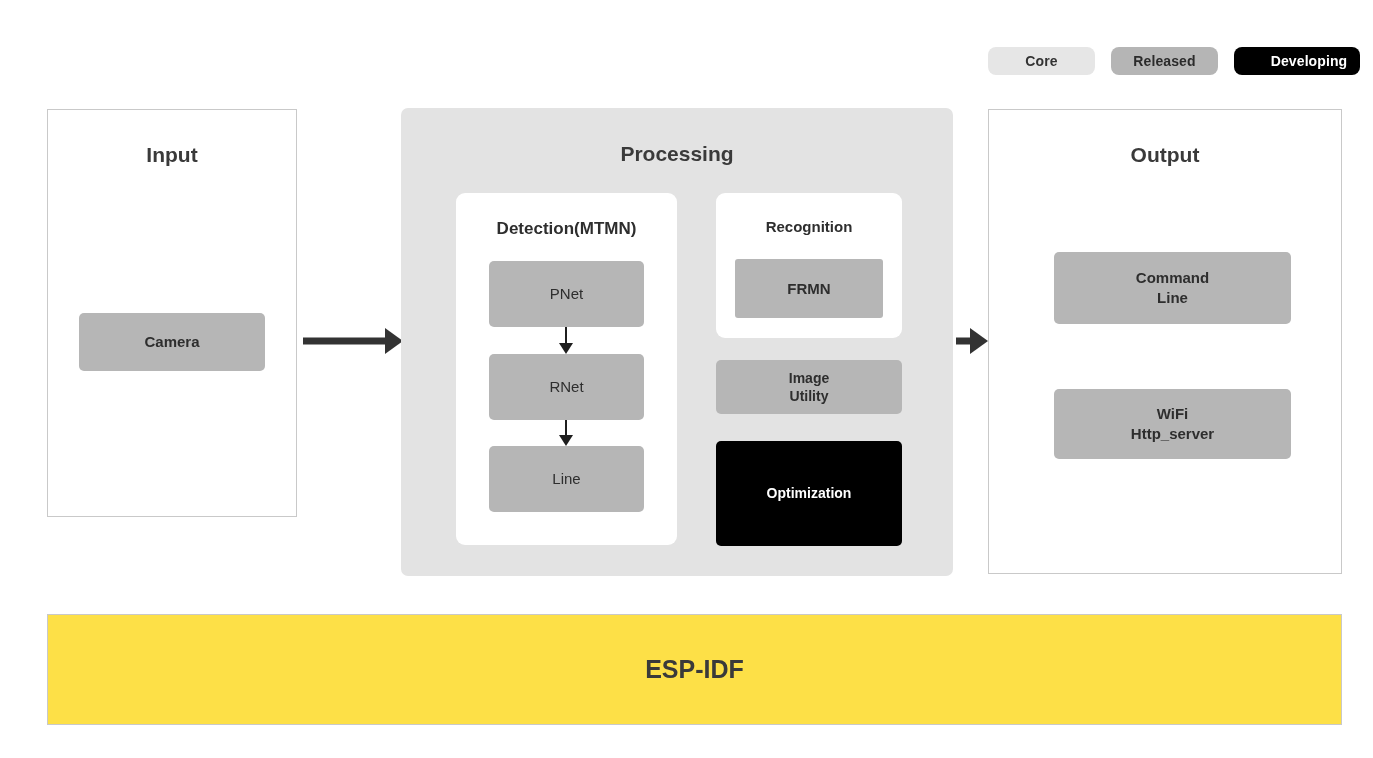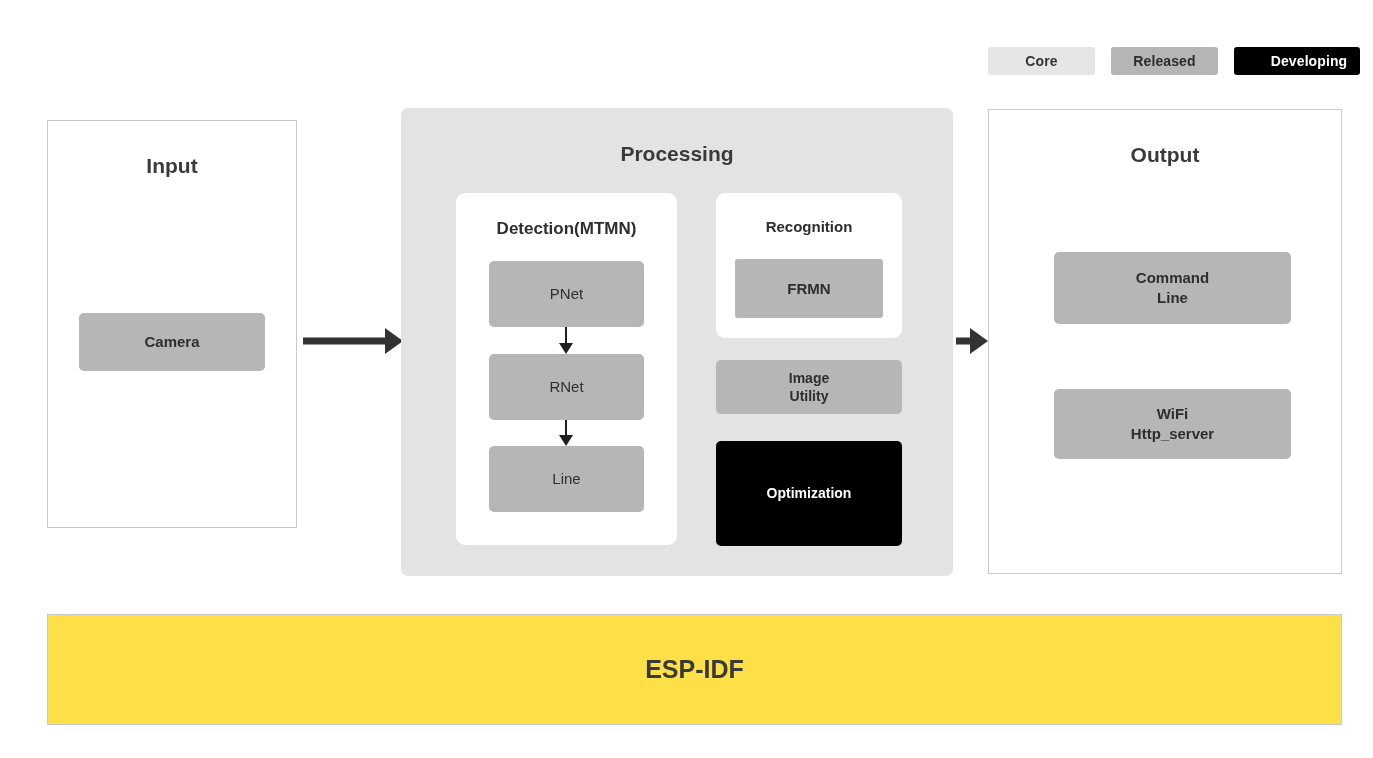--- a/index.html
+++ b/index.html
@@ -29,21 +29,21 @@
     position: absolute;
     left: 988px;
     top: 47px;
     height: 28px;
     display: flex;
     align-items: center;
     gap: 16px;
   }
   .legend-badge {
     height: 28px;
-    border-radius: 3px;
+    border-radius: 8px;
     display: flex;
     align-items: center;
     justify-content: center;
     font-size: 14px;
     font-weight: bold;
     letter-spacing: 0.1px;
     box-sizing: border-box;
   }
   .legend-core {
     width: 107px;
@@ -76,21 +76,21 @@
     left: 0;
     right: 0;
     text-align: center;
     font-size: 21px;
     font-weight: bold;
     color: #3a3a3a;
   }
 
   #input-panel {
     left: 47px;
-    top: 120px;
+    top: 109px;
     width: 250px;
     height: 408px;
   }
   #input-panel .panel-title { top: 33px; }
 
   #processing-panel {
     left: 401px;
     top: 108px;
     width: 552px;
     height: 468px;

